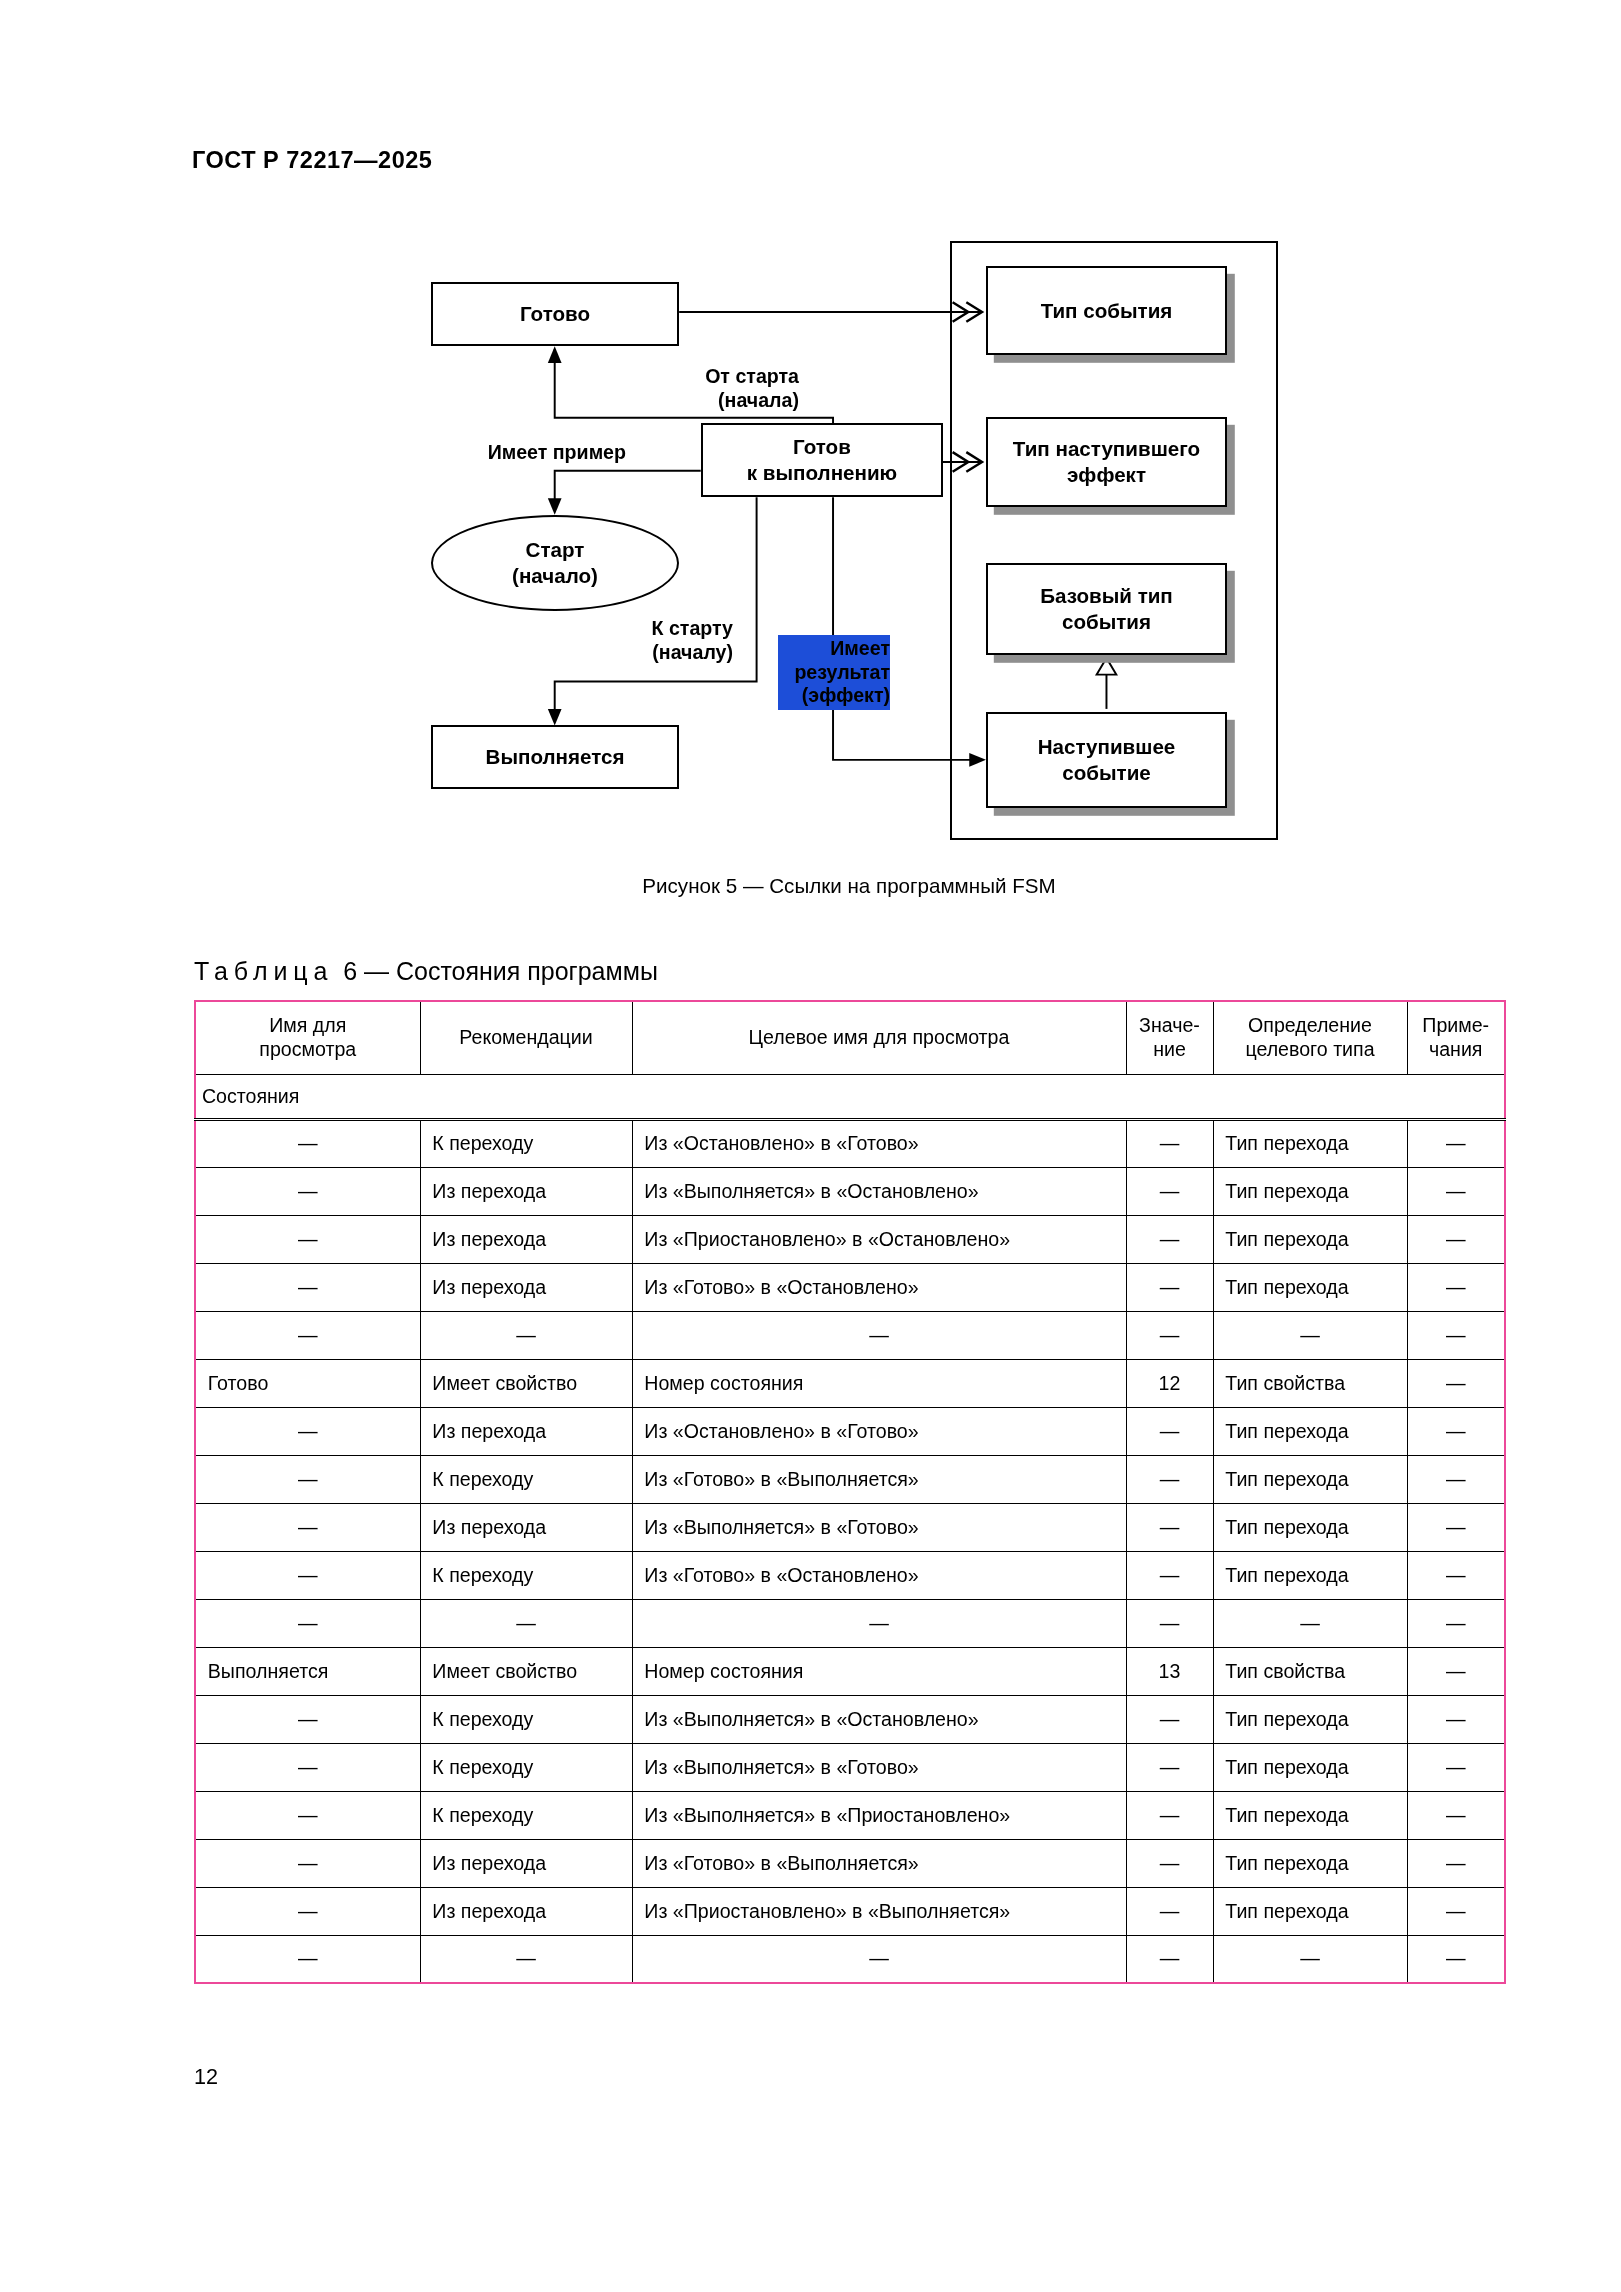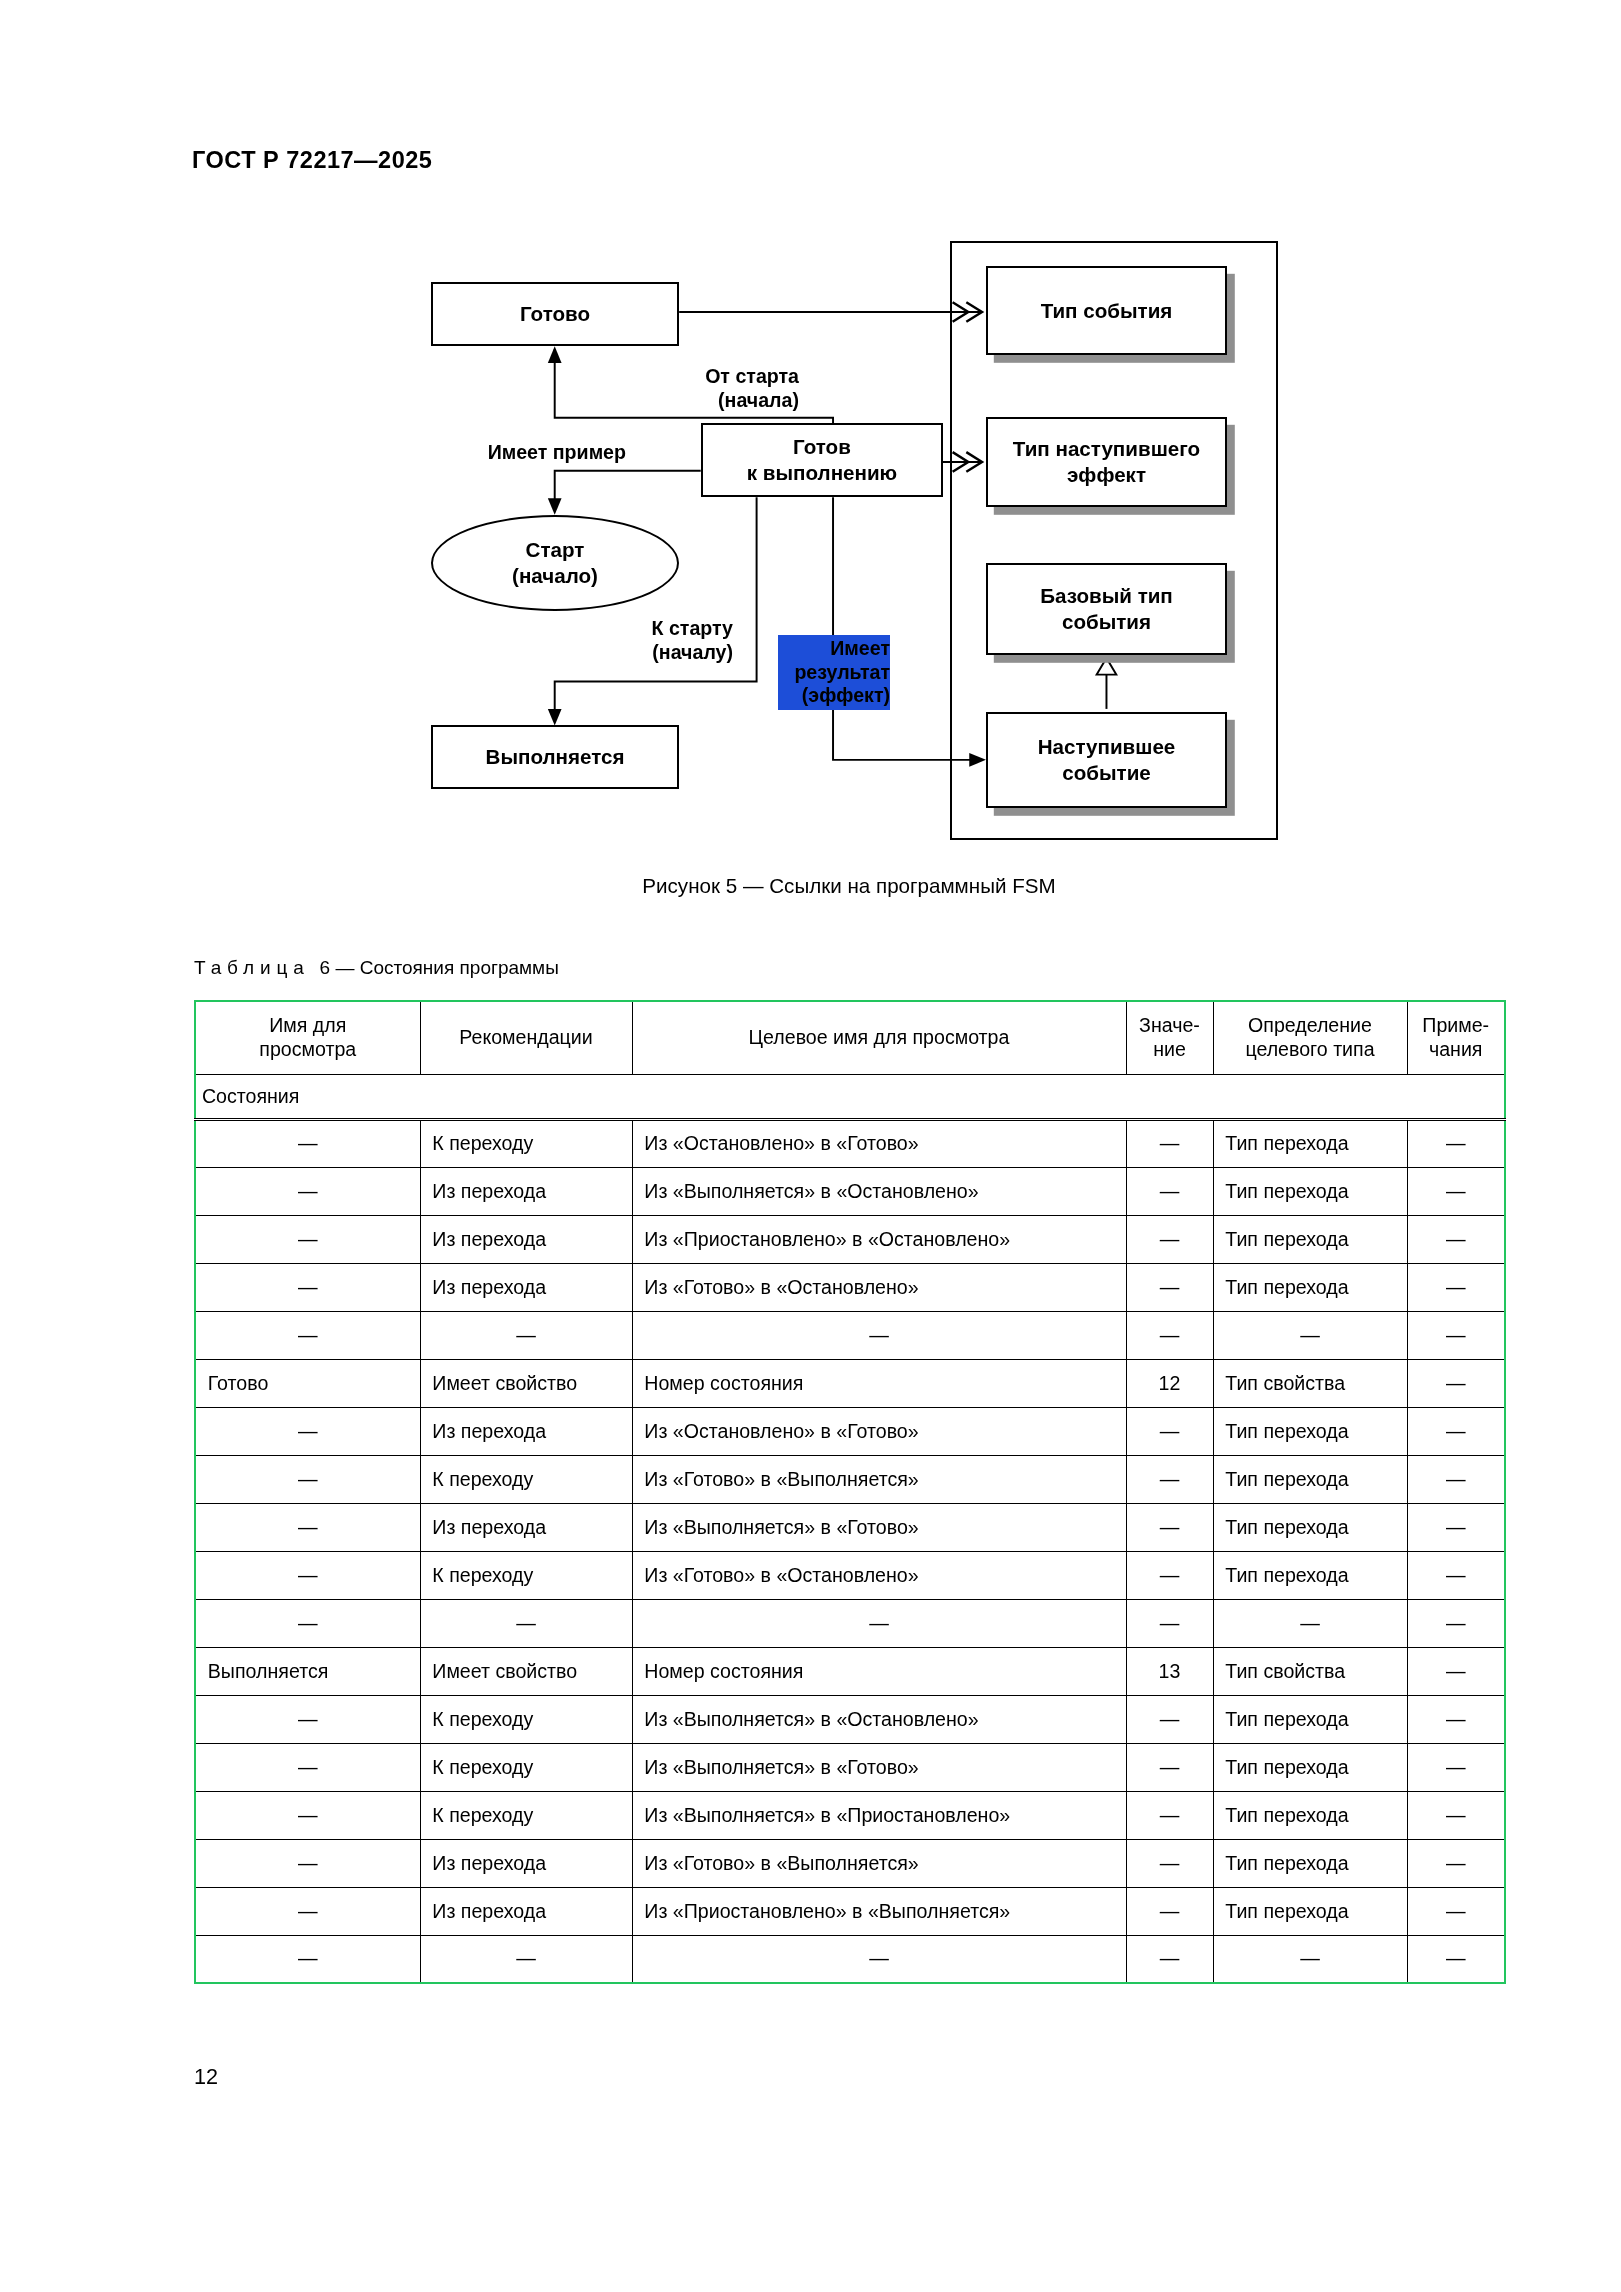--- a/index.html
+++ b/index.html
@@ -27,25 +27,25 @@
 
   .edge-label { position:absolute; font-weight:bold; font-size:19.6px; line-height:1.2; text-align:right; white-space:pre-line; }
   #e-from-start { left:627px; top:365px; width:172px; }
   #e-has-example { left:459px; top:441px; width:167px; }
   #e-to-start { left:596px; top:617px; width:137px; }
   #e-has-result { left:778px; top:635px; width:112px; background:#1d4ed8; padding:2px 0; }
 
   .fig-caption { position:absolute; left:194px; top:874px; width:1310px; text-align:center; font-size:20.6px; }
 
   
-  .table-title { position:absolute; left:194px; top:957px; font-size:19px; }
+  .table-title { position:absolute; left:194px; top:957px; font-size:25px; }
   .table-title .spaced { letter-spacing:5.9px; margin-right:9.8px; }
 
   table.gost { position:absolute; left:194px; top:1000px; width:1310px; border-collapse:collapse; font-size:19.6px;
-               border:2px solid #22c55e; table-layout:fixed; }
+               border:2px solid #ec4899; table-layout:fixed; }
   table.gost th, table.gost td { border:1px solid #000; vertical-align:middle; }
   table.gost th { height:73px; font-weight:normal; text-align:center; white-space:pre-line; line-height:1.2; padding:3.9px 5.9px; }
   table.gost td { height:48px; padding:3.9px 11.8px; text-align:left; }
   table.gost td:nth-child(4), table.gost td:nth-child(6) { text-align:center; padding:3.9px 3.9px; }
   table.gost td.dash { text-align:center; }
   table.gost tr.section-row td { height:45px; text-align:left; border-bottom:3.9px double #000; padding:3.9px 5.9px; }
 
   .page-number { position:absolute; left:194px; top:2064px; font-size:21.6px; }
 </style>
 </head>

